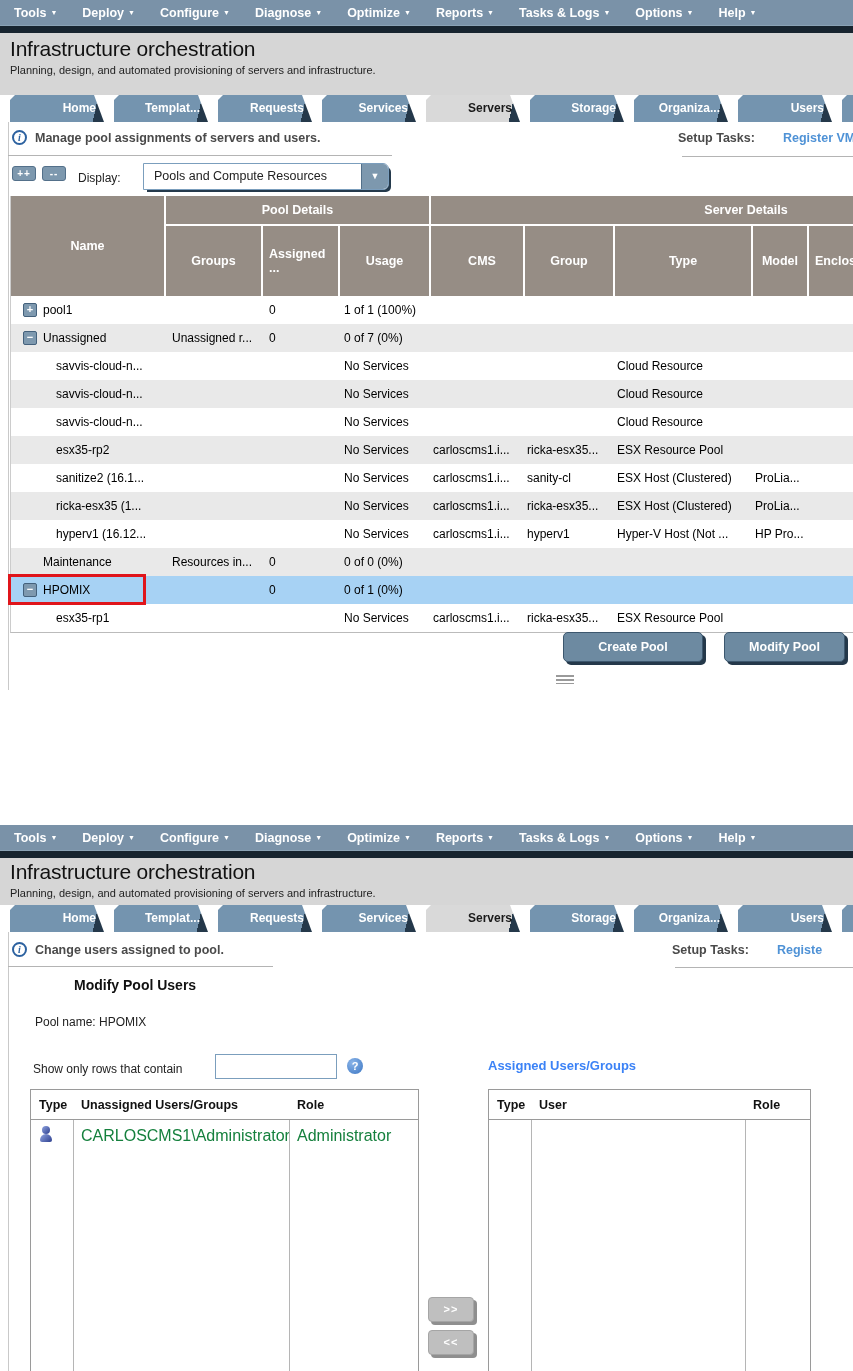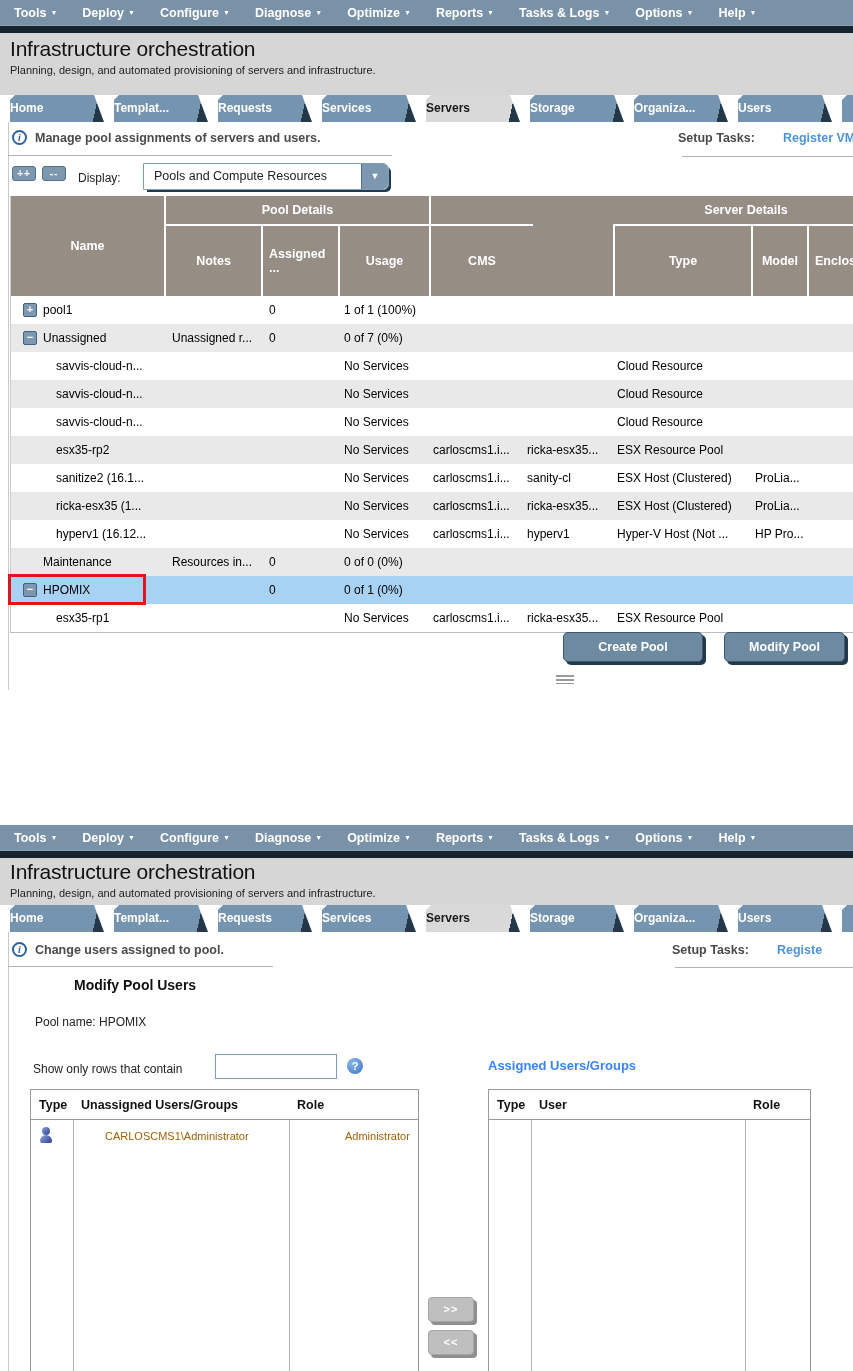--- a/index.html
+++ b/index.html
@@ -18,21 +18,21 @@
                border-top:1px solid #8aa2b5; }
 
   
   .pagehead { position:absolute; left:0; width:853px; background:#d6d6d6; padding:4px 0 0 10px; }
   .ptitle { font-size:21px; font-weight:500; color:#111; letter-spacing:-0.2px; }
   .psub { font-size:11px; color:#222; margin-top:3px; }
 
   
   .tabrow { position:absolute; left:0; width:900px; height:27px; background:#fff;
             display:flex; gap:10px; padding-left:10px; }
-  .tab { width:94px; height:27px; flex:0 0 94px; text-align:left; line-height:27px;
+  .tab { width:94px; height:27px; flex:0 0 94px; text-align:right; line-height:27px;
          color:#fff; font-size:12px; font-weight:bold; cursor:pointer;
          background:linear-gradient(102deg,#7494af 0 calc(100% - 11px),#24384a calc(100% - 11px) 100%);
          clip-path:polygon(0 100%, 0 5px, 5px 0, calc(100% - 10px) 0, 100% 100%);
          padding-right:8px; }
   .tab.active { background:linear-gradient(102deg,#d9d9d9 0 calc(100% - 11px),#24384a calc(100% - 11px) 100%);
                 color:#1a1a1a; }
 
   .leftborder { position:absolute; width:1px; background:#c9c9c9; }
 
   
@@ -94,21 +94,21 @@
                background:radial-gradient(circle at 35% 30%,#8ab4e8,#3c77c4); color:#fff;
                font:bold 11px "Liberation Sans",sans-serif; text-align:center; line-height:16px; cursor:pointer; }
   .h3 { position:absolute; font-size:13px; font-weight:bold; color:#3b82f6; }
 
   .utable { position:absolute; border:1px solid #9a9a9a; border-bottom:none; background:#fff; }
   .uhead { display:grid; height:30px; align-items:center; font-size:12.5px; font-weight:bold; color:#111;
            border-bottom:1px solid #9a9a9a; }
   .uhead > div { padding-left:8px; overflow:hidden; white-space:nowrap; }
   .ubody { position:relative; }
   .vline { position:absolute; top:0; bottom:0; width:1px; background:#b5b5b5; }
-  .urow { display:grid; height:32px; align-items:center; font-size:11px; color:#a16207;gap:24px; }
+  .urow { display:grid; height:32px; align-items:center; font-size:16px; color:#15803d; }
   .urow > div { padding-left:8px; overflow:hidden; white-space:nowrap; }
   .user-icon { position:relative; width:14px; height:16px; display:inline-block; }
   .user-icon::before { content:''; position:absolute; top:0; left:3px; width:8px; height:8px;
                        border-radius:50%; background:linear-gradient(135deg,#8fa3e0,#2d3f8f); }
   .user-icon::after { content:''; position:absolute; bottom:0; left:1px; width:12px; height:8px;
                       border-radius:6px 6px 2px 2px; background:linear-gradient(135deg,#8fa3e0,#2d3f8f); }
   .gray-btn { position:absolute; width:46px; height:25px; background:#bfbfbf; border:1px solid #a5a5a5;
               border-radius:4px; box-shadow:3px 3px 0 #8f8f8f; color:#fff; font-size:11px; font-weight:bold;
               text-align:center; line-height:23px; cursor:default; letter-spacing:1px; }
 </style>
@@ -180,25 +180,26 @@
   <div class="dropdown" style="left:143px; top:163px;">
     <div class="dval">Pools and Compute Resources</div>
     <div class="dbtn">▼</div>
   </div>
 
   <div class="bigtable" style="left:10px; top:196px;">
     <div class="thead">
       <div class="hc bl" style="left:153px; top:0; width:265px; height:28px;">Pool Details</div>
       <div class="hc" style="left:0; top:0; width:153px; height:100px;">Name</div>
       <div class="hc bl" style="left:418px; top:0; width:632px; height:28px;">Server Details</div>
-      <div class="hc bl bt" style="left:153px; top:28px; width:97px; height:72px;">Notes</div>
+      <div class="hc bl bt" style="left:153px; top:28px; width:97px; height:72px;">Groups</div>
       <div class="hc bl bt start" style="left:250px; top:28px; width:77px; height:72px;">Assigned
 ...</div>
       <div class="hc bl bt" style="left:327px; top:28px; width:91px; height:72px;">Usage</div>
       <div class="hc bl bt" style="left:418px; top:28px; width:104px; height:72px;">CMS</div>
+      <div class="hc bl bt" style="left:512px; top:28px; width:90px; height:72px;">Group</div>
       <div class="hc bl bt" style="left:602px; top:28px; width:138px; height:72px;">Type</div>
       <div class="hc bl bt" style="left:740px; top:28px; width:56px; height:72px;">Model</div>
       <div class="hc bl bt start" style="left:796px; top:28px; width:254px; height:72px;">Enclosur</div>
     </div>
     <div class="tbody">
 
         <div class="trow w">
           <div class="tc c-name">
             <span class="expicon">+</span>
             <span>pool1</span>

